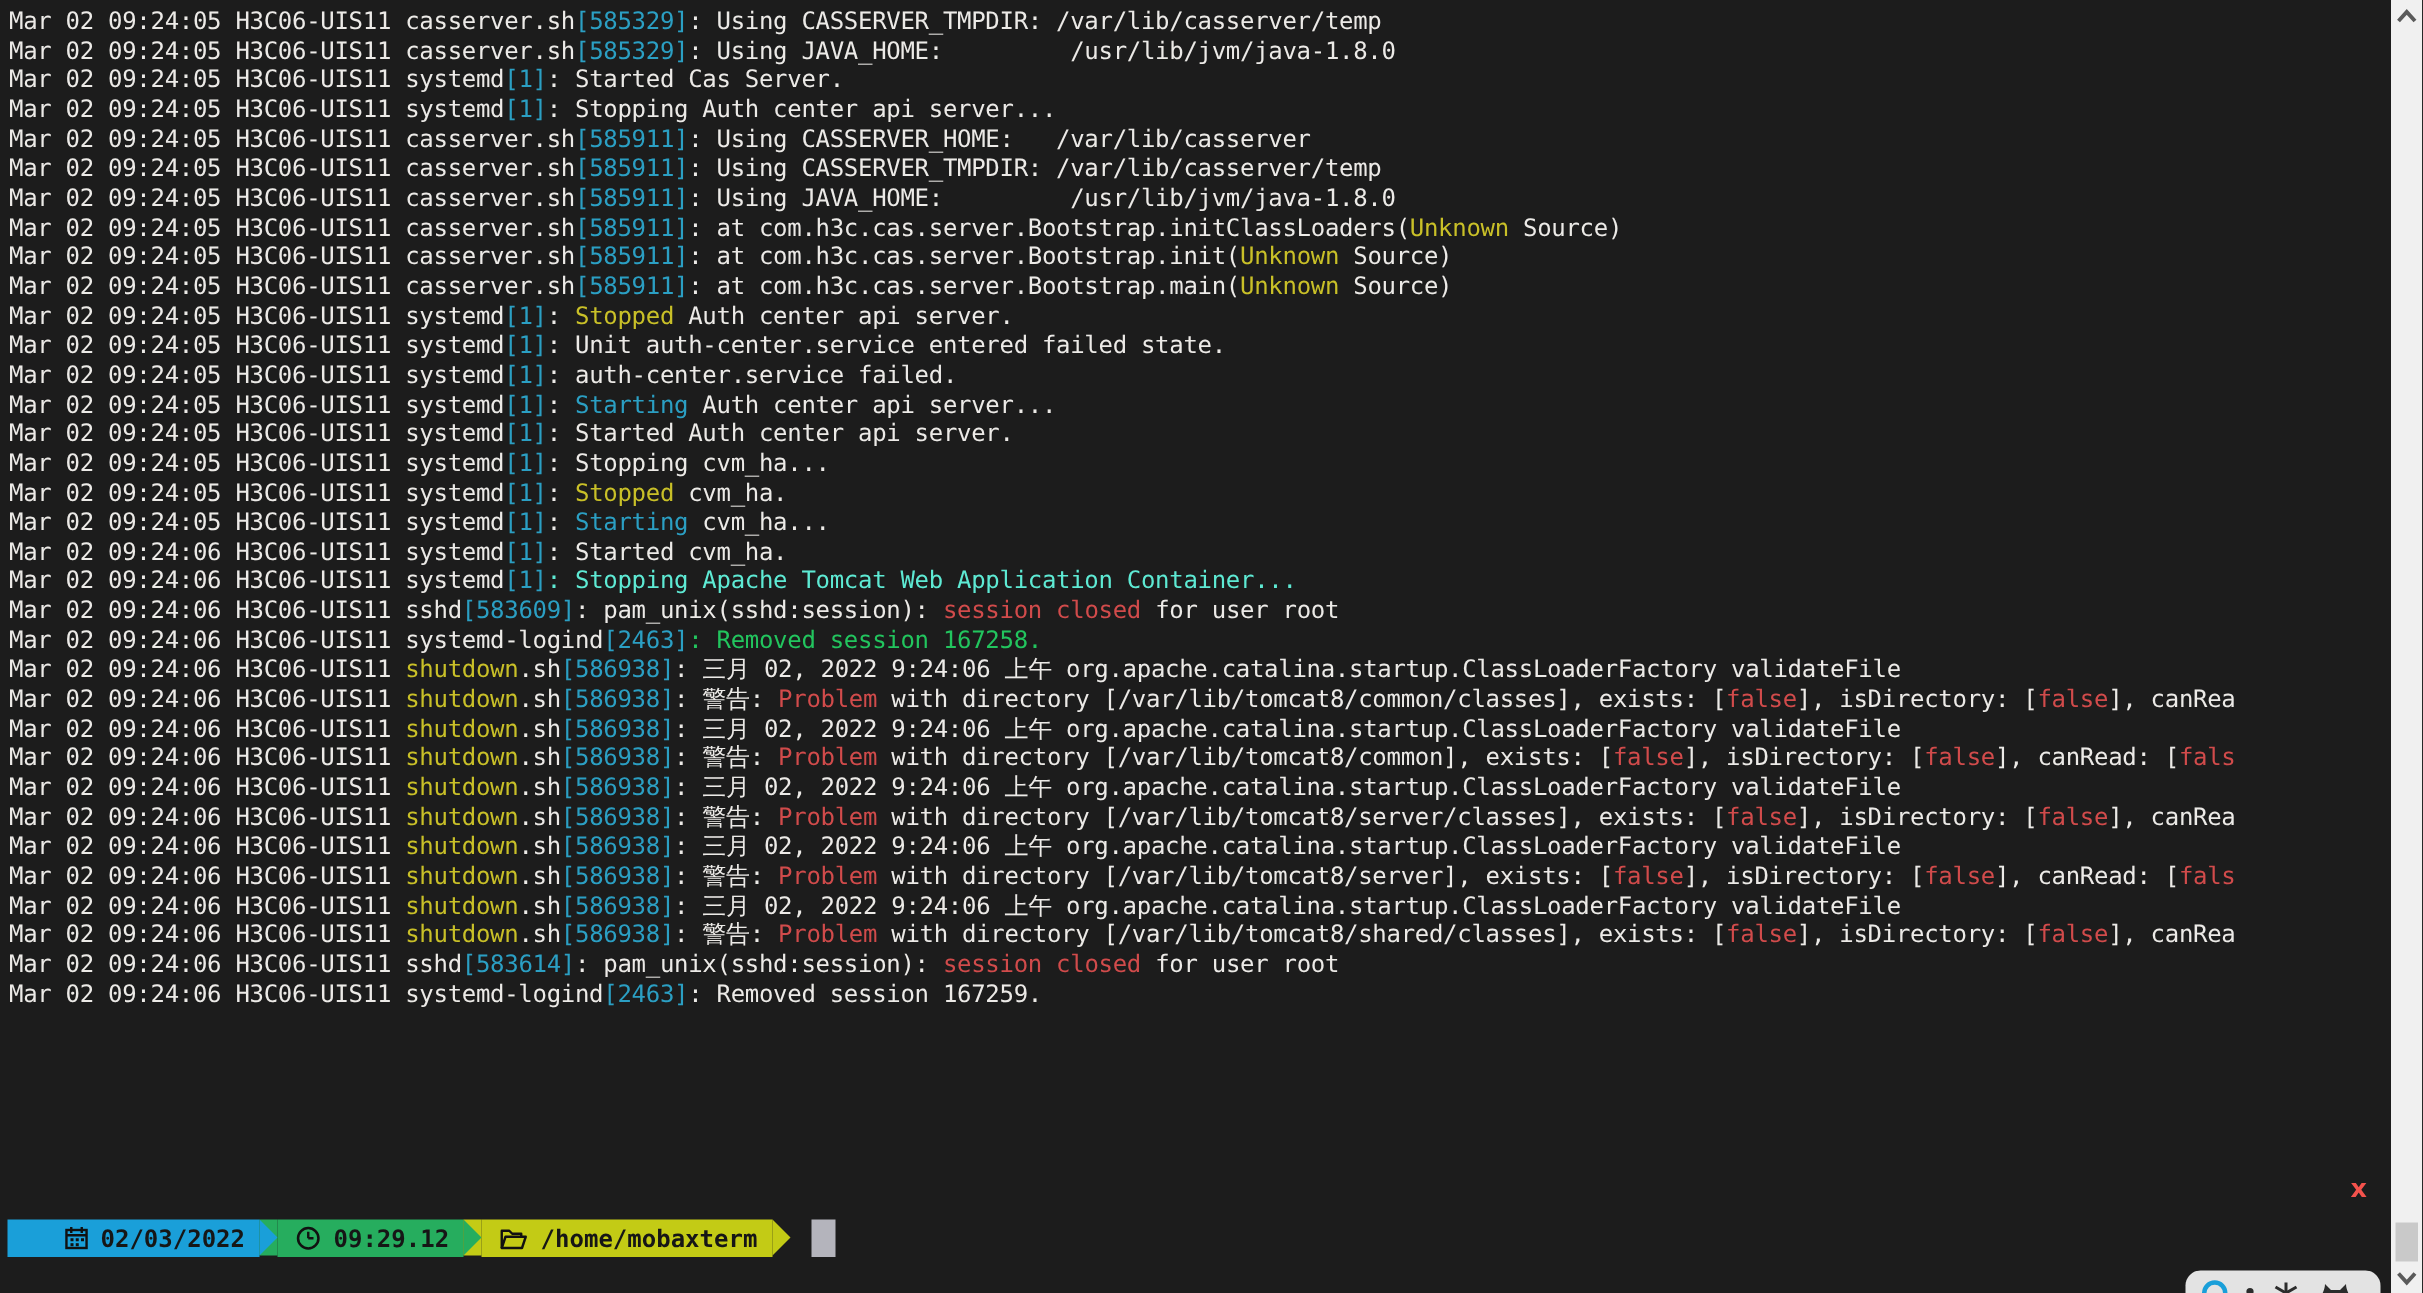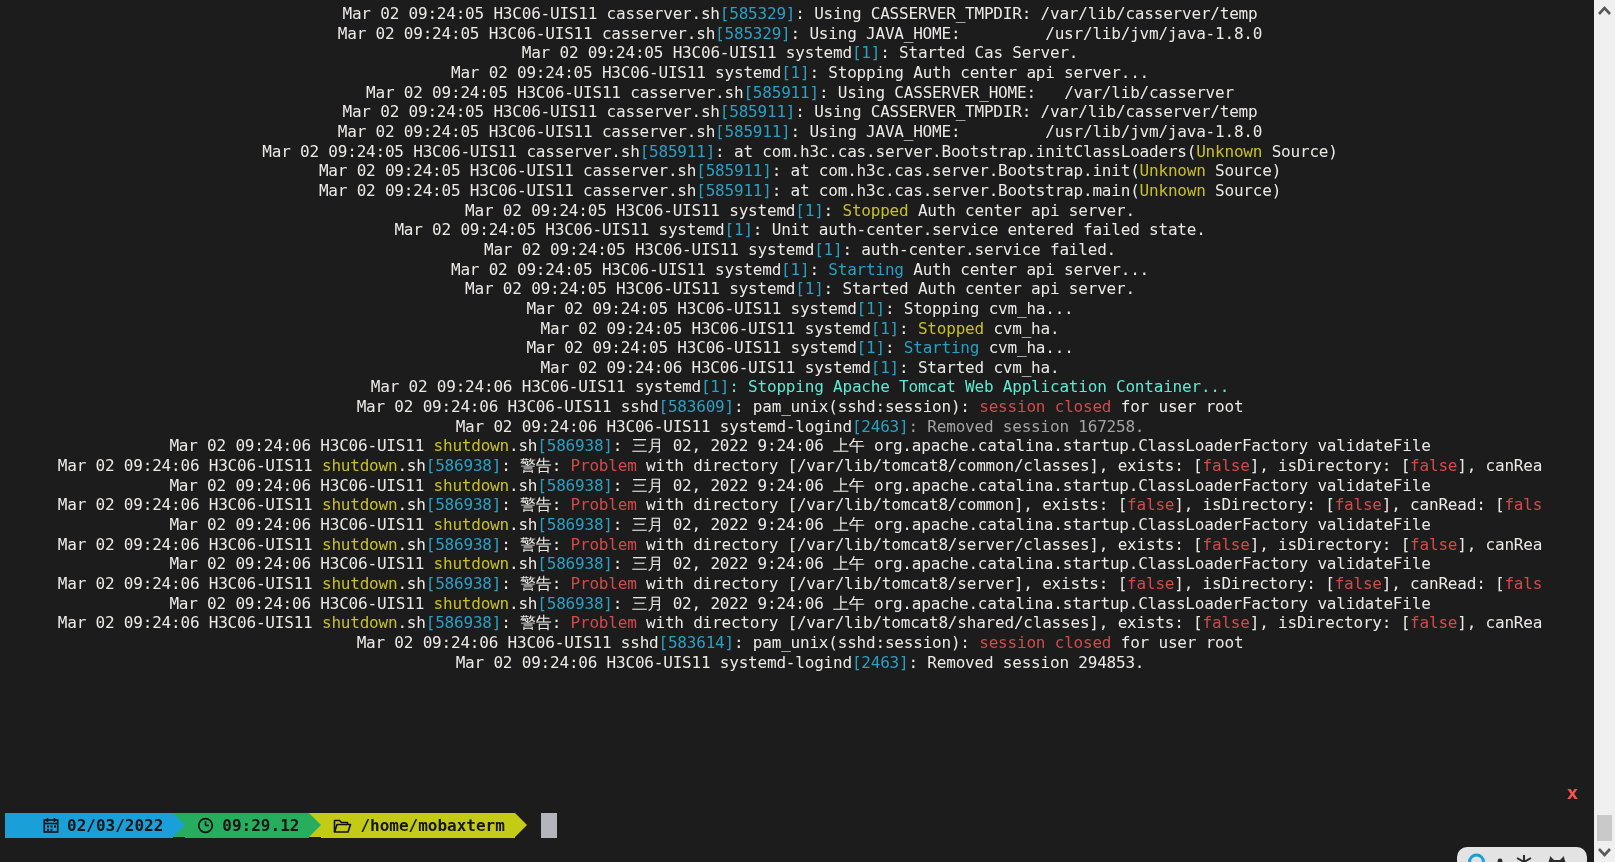--- a/index.html
+++ b/index.html
@@ -69,21 +69,21 @@
     gap:10px;
     padding:3px 0 0 10px;
     box-sizing:border-box;
     overflow:hidden;
   }
   .quick-toolbar svg{flex:0 0 auto;}
 </style>
 </head>
 <body>
 
-<div class="screen" style="background: rgb(28, 28, 28); text-align: center;">
+<div class="screen" style="background: rgb(28, 28, 28);">
 
   <div class="term-output">
       <div class="line"><span style="color: rgb(236, 234, 231);">Mar 02 09:24:05 H3C06-UIS11 casserver.sh</span><span style="color: rgb(43, 159, 195);">[585329]</span><span style="color: rgb(236, 234, 231);">: Using CASSERVER_TMPDIR: /var/lib/casserver/temp</span></div>
       <div class="line"><span style="color: rgb(236, 234, 231);">Mar 02 09:24:05 H3C06-UIS11 casserver.sh</span><span style="color: rgb(43, 159, 195);">[585329]</span><span style="color: rgb(236, 234, 231);">: Using JAVA_HOME:         /usr/lib/jvm/java-1.8.0</span></div>
       <div class="line"><span style="color: rgb(236, 234, 231);">Mar 02 09:24:05 H3C06-UIS11 systemd</span><span style="color: rgb(43, 159, 195);">[1]</span><span style="color: rgb(236, 234, 231);">: Started Cas Server.</span></div>
       <div class="line"><span style="color: rgb(236, 234, 231);">Mar 02 09:24:05 H3C06-UIS11 systemd</span><span style="color: rgb(43, 159, 195);">[1]</span><span style="color: rgb(236, 234, 231);">: Stopping Auth center api server...</span></div>
       <div class="line"><span style="color: rgb(236, 234, 231);">Mar 02 09:24:05 H3C06-UIS11 casserver.sh</span><span style="color: rgb(43, 159, 195);">[585911]</span><span style="color: rgb(236, 234, 231);">: Using CASSERVER_HOME:   /var/lib/casserver</span></div>
       <div class="line"><span style="color: rgb(236, 234, 231);">Mar 02 09:24:05 H3C06-UIS11 casserver.sh</span><span style="color: rgb(43, 159, 195);">[585911]</span><span style="color: rgb(236, 234, 231);">: Using CASSERVER_TMPDIR: /var/lib/casserver/temp</span></div>
       <div class="line"><span style="color: rgb(236, 234, 231);">Mar 02 09:24:05 H3C06-UIS11 casserver.sh</span><span style="color: rgb(43, 159, 195);">[585911]</span><span style="color: rgb(236, 234, 231);">: Using JAVA_HOME:         /usr/lib/jvm/java-1.8.0</span></div>
       <div class="line"><span style="color: rgb(236, 234, 231);">Mar 02 09:24:05 H3C06-UIS11 casserver.sh</span><span style="color: rgb(43, 159, 195);">[585911]</span><span style="color: rgb(236, 234, 231);">: at com.h3c.cas.server.Bootstrap.initClassLoaders(</span><span style="color: rgb(201, 192, 40);">Unknown</span><span style="color: rgb(236, 234, 231);"> Source)</span></div>
@@ -93,33 +93,33 @@
       <div class="line"><span style="color: rgb(236, 234, 231);">Mar 02 09:24:05 H3C06-UIS11 systemd</span><span style="color: rgb(43, 159, 195);">[1]</span><span style="color: rgb(236, 234, 231);">: Unit auth-center.service entered failed state.</span></div>
       <div class="line"><span style="color: rgb(236, 234, 231);">Mar 02 09:24:05 H3C06-UIS11 systemd</span><span style="color: rgb(43, 159, 195);">[1]</span><span style="color: rgb(236, 234, 231);">: auth-center.service failed.</span></div>
       <div class="line"><span style="color: rgb(236, 234, 231);">Mar 02 09:24:05 H3C06-UIS11 systemd</span><span style="color: rgb(43, 159, 195);">[1]</span><span style="color: rgb(236, 234, 231);">: </span><span style="color: rgb(43, 159, 195);">Starting</span><span style="color: rgb(236, 234, 231);"> Auth center api server...</span></div>
       <div class="line"><span style="color: rgb(236, 234, 231);">Mar 02 09:24:05 H3C06-UIS11 systemd</span><span style="color: rgb(43, 159, 195);">[1]</span><span style="color: rgb(236, 234, 231);">: Started Auth center api server.</span></div>
       <div class="line"><span style="color: rgb(236, 234, 231);">Mar 02 09:24:05 H3C06-UIS11 systemd</span><span style="color: rgb(43, 159, 195);">[1]</span><span style="color: rgb(236, 234, 231);">: Stopping cvm_ha...</span></div>
       <div class="line"><span style="color: rgb(236, 234, 231);">Mar 02 09:24:05 H3C06-UIS11 systemd</span><span style="color: rgb(43, 159, 195);">[1]</span><span style="color: rgb(236, 234, 231);">: </span><span style="color: rgb(201, 192, 40);">Stopped</span><span style="color: rgb(236, 234, 231);"> cvm_ha.</span></div>
       <div class="line"><span style="color: rgb(236, 234, 231);">Mar 02 09:24:05 H3C06-UIS11 systemd</span><span style="color: rgb(43, 159, 195);">[1]</span><span style="color: rgb(236, 234, 231);">: </span><span style="color: rgb(43, 159, 195);">Starting</span><span style="color: rgb(236, 234, 231);"> cvm_ha...</span></div>
       <div class="line"><span style="color: rgb(236, 234, 231);">Mar 02 09:24:06 H3C06-UIS11 systemd</span><span style="color: rgb(43, 159, 195);">[1]</span><span style="color: rgb(236, 234, 231);">: Started cvm_ha.</span></div>
       <div class="line"><span style="color: rgb(236, 234, 231);">Mar 02 09:24:06 H3C06-UIS11 systemd</span><span style="color: rgb(43, 159, 195);">[1]</span><span style="color: #5eead4;">: Stopping Apache Tomcat Web Application Container...</span></div>
       <div class="line"><span style="color: rgb(236, 234, 231);">Mar 02 09:24:06 H3C06-UIS11 sshd</span><span style="color: rgb(43, 159, 195);">[583609]</span><span style="color: rgb(236, 234, 231);">: pam_unix(sshd:session): </span><span style="color: rgb(209, 75, 75);">session closed</span><span style="color: rgb(236, 234, 231);"> for user root</span></div>
-      <div class="line"><span style="color: rgb(236, 234, 231);">Mar 02 09:24:06 H3C06-UIS11 systemd-logind</span><span style="color: rgb(43, 159, 195);">[2463]</span><span style="color: #a3a3a3; margin-top: 20px;">: Removed session 167258.</span></div>
+      <div class="line"><span style="color: rgb(236, 234, 231);">Mar 02 09:24:06 H3C06-UIS11 systemd-logind</span><span style="color: rgb(43, 159, 195);">[2463]</span><span style="color: #22c55e; margin-top: 20px;">: Removed session 167258.</span></div>
       <div class="line"><span style="color: rgb(236, 234, 231);">Mar 02 09:24:06 H3C06-UIS11 </span><span style="color: rgb(201, 192, 40);">shutdown</span><span style="color: rgb(236, 234, 231);">.sh</span><span style="color: rgb(43, 159, 195);">[586938]</span><span style="color: rgb(236, 234, 231);">: 三月 02, 2022 9:24:06 上午 org.apache.catalina.startup.ClassLoaderFactory validateFile</span></div>
       <div class="line"><span style="color: rgb(236, 234, 231);">Mar 02 09:24:06 H3C06-UIS11 </span><span style="color: rgb(201, 192, 40);">shutdown</span><span style="color: rgb(236, 234, 231);">.sh</span><span style="color: rgb(43, 159, 195);">[586938]</span><span style="color: rgb(236, 234, 231);">: 警告: </span><span style="color: rgb(209, 75, 75);">Problem</span><span style="color: rgb(236, 234, 231);"> with directory [/var/lib/tomcat8/common/classes], exists: [</span><span style="color: rgb(209, 75, 75);">false</span><span style="color: rgb(236, 234, 231);">], isDirectory: [</span><span style="color: rgb(209, 75, 75);">false</span><span style="color: rgb(236, 234, 231);">], canRea</span></div>
       <div class="line"><span style="color: rgb(236, 234, 231);">Mar 02 09:24:06 H3C06-UIS11 </span><span style="color: rgb(201, 192, 40);">shutdown</span><span style="color: rgb(236, 234, 231);">.sh</span><span style="color: rgb(43, 159, 195);">[586938]</span><span style="color: rgb(236, 234, 231);">: 三月 02, 2022 9:24:06 上午 org.apache.catalina.startup.ClassLoaderFactory validateFile</span></div>
       <div class="line"><span style="color: rgb(236, 234, 231);">Mar 02 09:24:06 H3C06-UIS11 </span><span style="color: rgb(201, 192, 40);">shutdown</span><span style="color: rgb(236, 234, 231);">.sh</span><span style="color: rgb(43, 159, 195);">[586938]</span><span style="color: rgb(236, 234, 231);">: 警告: </span><span style="color: rgb(209, 75, 75);">Problem</span><span style="color: rgb(236, 234, 231);"> with directory [/var/lib/tomcat8/common], exists: [</span><span style="color: rgb(209, 75, 75);">false</span><span style="color: rgb(236, 234, 231);">], isDirectory: [</span><span style="color: rgb(209, 75, 75);">false</span><span style="color: rgb(236, 234, 231);">], canRead: [</span><span style="color: rgb(209, 75, 75);">fals</span></div>
       <div class="line"><span style="color: rgb(236, 234, 231);">Mar 02 09:24:06 H3C06-UIS11 </span><span style="color: rgb(201, 192, 40);">shutdown</span><span style="color: rgb(236, 234, 231);">.sh</span><span style="color: rgb(43, 159, 195);">[586938]</span><span style="color: rgb(236, 234, 231);">: 三月 02, 2022 9:24:06 上午 org.apache.catalina.startup.ClassLoaderFactory validateFile</span></div>
       <div class="line"><span style="color: rgb(236, 234, 231);">Mar 02 09:24:06 H3C06-UIS11 </span><span style="color: rgb(201, 192, 40);">shutdown</span><span style="color: rgb(236, 234, 231);">.sh</span><span style="color: rgb(43, 159, 195);">[586938]</span><span style="color: rgb(236, 234, 231);">: 警告: </span><span style="color: rgb(209, 75, 75);">Problem</span><span style="color: rgb(236, 234, 231);"> with directory [/var/lib/tomcat8/server/classes], exists: [</span><span style="color: rgb(209, 75, 75);">false</span><span style="color: rgb(236, 234, 231);">], isDirectory: [</span><span style="color: rgb(209, 75, 75);">false</span><span style="color: rgb(236, 234, 231);">], canRea</span></div>
       <div class="line"><span style="color: rgb(236, 234, 231);">Mar 02 09:24:06 H3C06-UIS11 </span><span style="color: rgb(201, 192, 40);">shutdown</span><span style="color: rgb(236, 234, 231);">.sh</span><span style="color: rgb(43, 159, 195);">[586938]</span><span style="color: rgb(236, 234, 231);">: 三月 02, 2022 9:24:06 上午 org.apache.catalina.startup.ClassLoaderFactory validateFile</span></div>
       <div class="line"><span style="color: rgb(236, 234, 231);">Mar 02 09:24:06 H3C06-UIS11 </span><span style="color: rgb(201, 192, 40);">shutdown</span><span style="color: rgb(236, 234, 231);">.sh</span><span style="color: rgb(43, 159, 195);">[586938]</span><span style="color: rgb(236, 234, 231);">: 警告: </span><span style="color: rgb(209, 75, 75);">Problem</span><span style="color: rgb(236, 234, 231);"> with directory [/var/lib/tomcat8/server], exists: [</span><span style="color: rgb(209, 75, 75);">false</span><span style="color: rgb(236, 234, 231);">], isDirectory: [</span><span style="color: rgb(209, 75, 75);">false</span><span style="color: rgb(236, 234, 231);">], canRead: [</span><span style="color: rgb(209, 75, 75);">fals</span></div>
       <div class="line"><span style="color: rgb(236, 234, 231);">Mar 02 09:24:06 H3C06-UIS11 </span><span style="color: rgb(201, 192, 40);">shutdown</span><span style="color: rgb(236, 234, 231);">.sh</span><span style="color: rgb(43, 159, 195);">[586938]</span><span style="color: rgb(236, 234, 231);">: 三月 02, 2022 9:24:06 上午 org.apache.catalina.startup.ClassLoaderFactory validateFile</span></div>
       <div class="line"><span style="color: rgb(236, 234, 231);">Mar 02 09:24:06 H3C06-UIS11 </span><span style="color: rgb(201, 192, 40);">shutdown</span><span style="color: rgb(236, 234, 231);">.sh</span><span style="color: rgb(43, 159, 195);">[586938]</span><span style="color: rgb(236, 234, 231);">: 警告: </span><span style="color: rgb(209, 75, 75);">Problem</span><span style="color: rgb(236, 234, 231);"> with directory [/var/lib/tomcat8/shared/classes], exists: [</span><span style="color: rgb(209, 75, 75);">false</span><span style="color: rgb(236, 234, 231);">], isDirectory: [</span><span style="color: rgb(209, 75, 75);">false</span><span style="color: rgb(236, 234, 231);">], canRea</span></div>
       <div class="line"><span style="color: rgb(236, 234, 231);">Mar 02 09:24:06 H3C06-UIS11 sshd</span><span style="color: rgb(43, 159, 195);">[583614]</span><span style="color: rgb(236, 234, 231);">: pam_unix(sshd:session): </span><span style="color: rgb(209, 75, 75);">session closed</span><span style="color: rgb(236, 234, 231);"> for user root</span></div>
-      <div class="line"><span style="color: rgb(236, 234, 231);">Mar 02 09:24:06 H3C06-UIS11 systemd-logind</span><span style="color: rgb(43, 159, 195);">[2463]</span><span style="color: rgb(236, 234, 231);">: Removed session 294853.</span></div>
+      <div class="line"><span style="color: rgb(236, 234, 231);">Mar 02 09:24:06 H3C06-UIS11 systemd-logind</span><span style="color: rgb(43, 159, 195);">[2463]</span><span style="color: rgb(236, 234, 231);">: Removed session 167259.</span></div>
       <div class="line">&nbsp;</div>
     </div>
 
   <div class="statusbar">
       <div class="seg" style="background: rgb(26, 159, 217); color: rgb(22, 22, 22); padding-left: 38px;">
         <span style="display: flex;">
           <svg width="16" height="17" viewBox="0 0 16 17">
             <g stroke="#111" stroke-width="1.6" fill="none">
               <rect x="1.3" y="3" width="13.4" height="12"></rect>
               <line x1="4.5" y1="1" x2="4.5" y2="5"></line>

